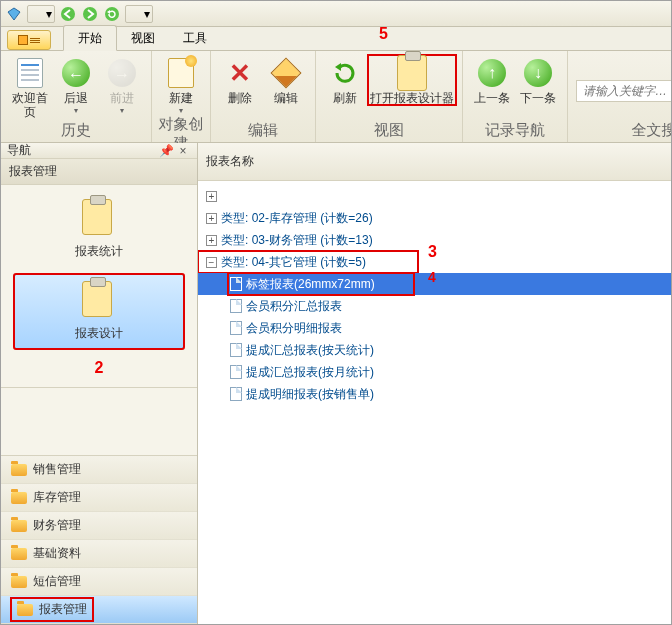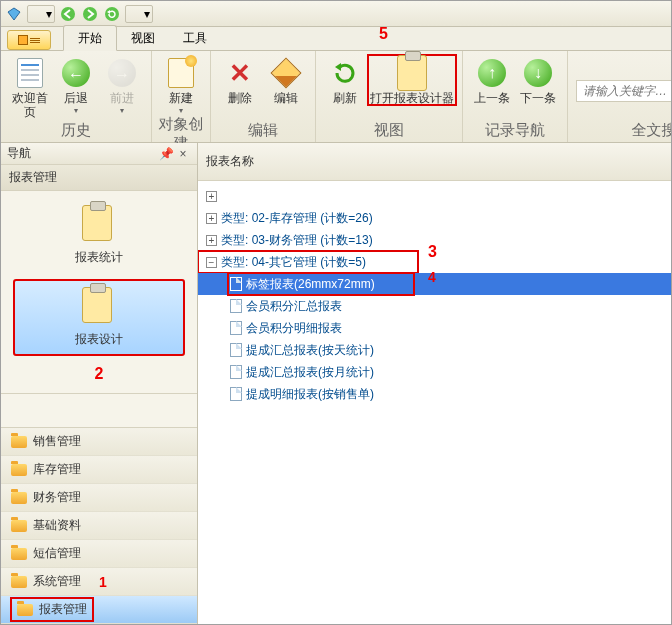--- a/index.html
+++ b/index.html
@@ -35,21 +35,21 @@
   .rbtn.disabled .ico, .rbtn.disabled .lbl { opacity: 0.38; }
   .red-box { outline: 2px solid #e00000; outline-offset: -1px; }
 
   .search-wrap { flex: 1; display: flex; flex-direction: column; }
   .search-row { flex: 1; display: flex; align-items: center; padding: 10px 8px 0; }
   .search-input { flex: 1; height: 22px; border: 1px solid #cfcbb8; background: #fff; color: #999; padding: 0 6px; font-style: italic; }
 
   
   .workspace { display: flex; height: calc(625px - 26px - 24px - 92px - 2px); }
   .left { width: 197px; border-right: 1px solid #c5c1ae; background: #f6f4ea; display: flex; flex-direction: column; }
-  .left-header { height: 22px; background: linear-gradient(to bottom,#f7f5ec,#e9e6d6); border-bottom: 1px solid #d6d2bf; display: flex; align-items: center; padding: 0 6px; color: #333; }
+  .left-header { height: 16px; background: linear-gradient(to bottom,#f7f5ec,#e9e6d6); border-bottom: 1px solid #d6d2bf; display: flex; align-items: center; padding: 0 6px; color: #333; }
   .left-header .spacer { flex: 1; }
   .left-header .pin, .left-header .close { width: 16px; text-align: center; color: #555; cursor: pointer; }
   .panel-title { height: 26px; background: linear-gradient(to bottom,#ece9da,#e1ddcb); border-bottom: 1px solid #d6d2bf; display: flex; align-items: center; padding: 0 8px; color: #333; }
 
   .tile-area { padding: 6px 6px 10px; border-bottom: 1px solid #d6d2bf; }
   .tile { width: 92px; margin: 4px auto 10px; display: flex; flex-direction: column; align-items: center; padding: 4px 0; }
   .tile .ticon { width: 34px; height: 40px; position: relative; }
   .clipboard { width: 30px; height: 36px; background: #ffeaa3; border: 1px solid #c8a847; border-radius: 3px; position: relative; }
   .clipboard:before { content: ""; position: absolute; top: -5px; left: 7px; width: 14px; height: 8px; background: #d9d5c6; border: 1px solid #9c9782; border-radius: 2px; }
   .tile .tlabel { margin-top: 4px; color: #333; }
@@ -289,25 +289,20 @@
           <span>财务管理</span>
         </div>
         <div class="folder">
           <span class="ficon"></span>
           <span>基础资料</span>
         </div>
         <div class="folder">
           <span class="ficon"></span>
           <span>短信管理</span>
         </div>
-        <div class="folder">
-          <span class="ficon"></span>
-          <span>系统管理</span> 
-          <span class="annot1" style="margin-left:12px">1</span>
-        </div>
         <div class="folder active" style="outline-offset: -2px; margin-left: 0px; box-sizing: border-box;">
           <span class="red-box" style="padding: 3px 6px; display: inline-flex; align-items: center; gap: 6px;">
             <span class="ficon"></span>
             <span>报表管理</span>
           </span>
         </div>
       </div>
   </div>
 
   <div class="right" style="position:relative">

